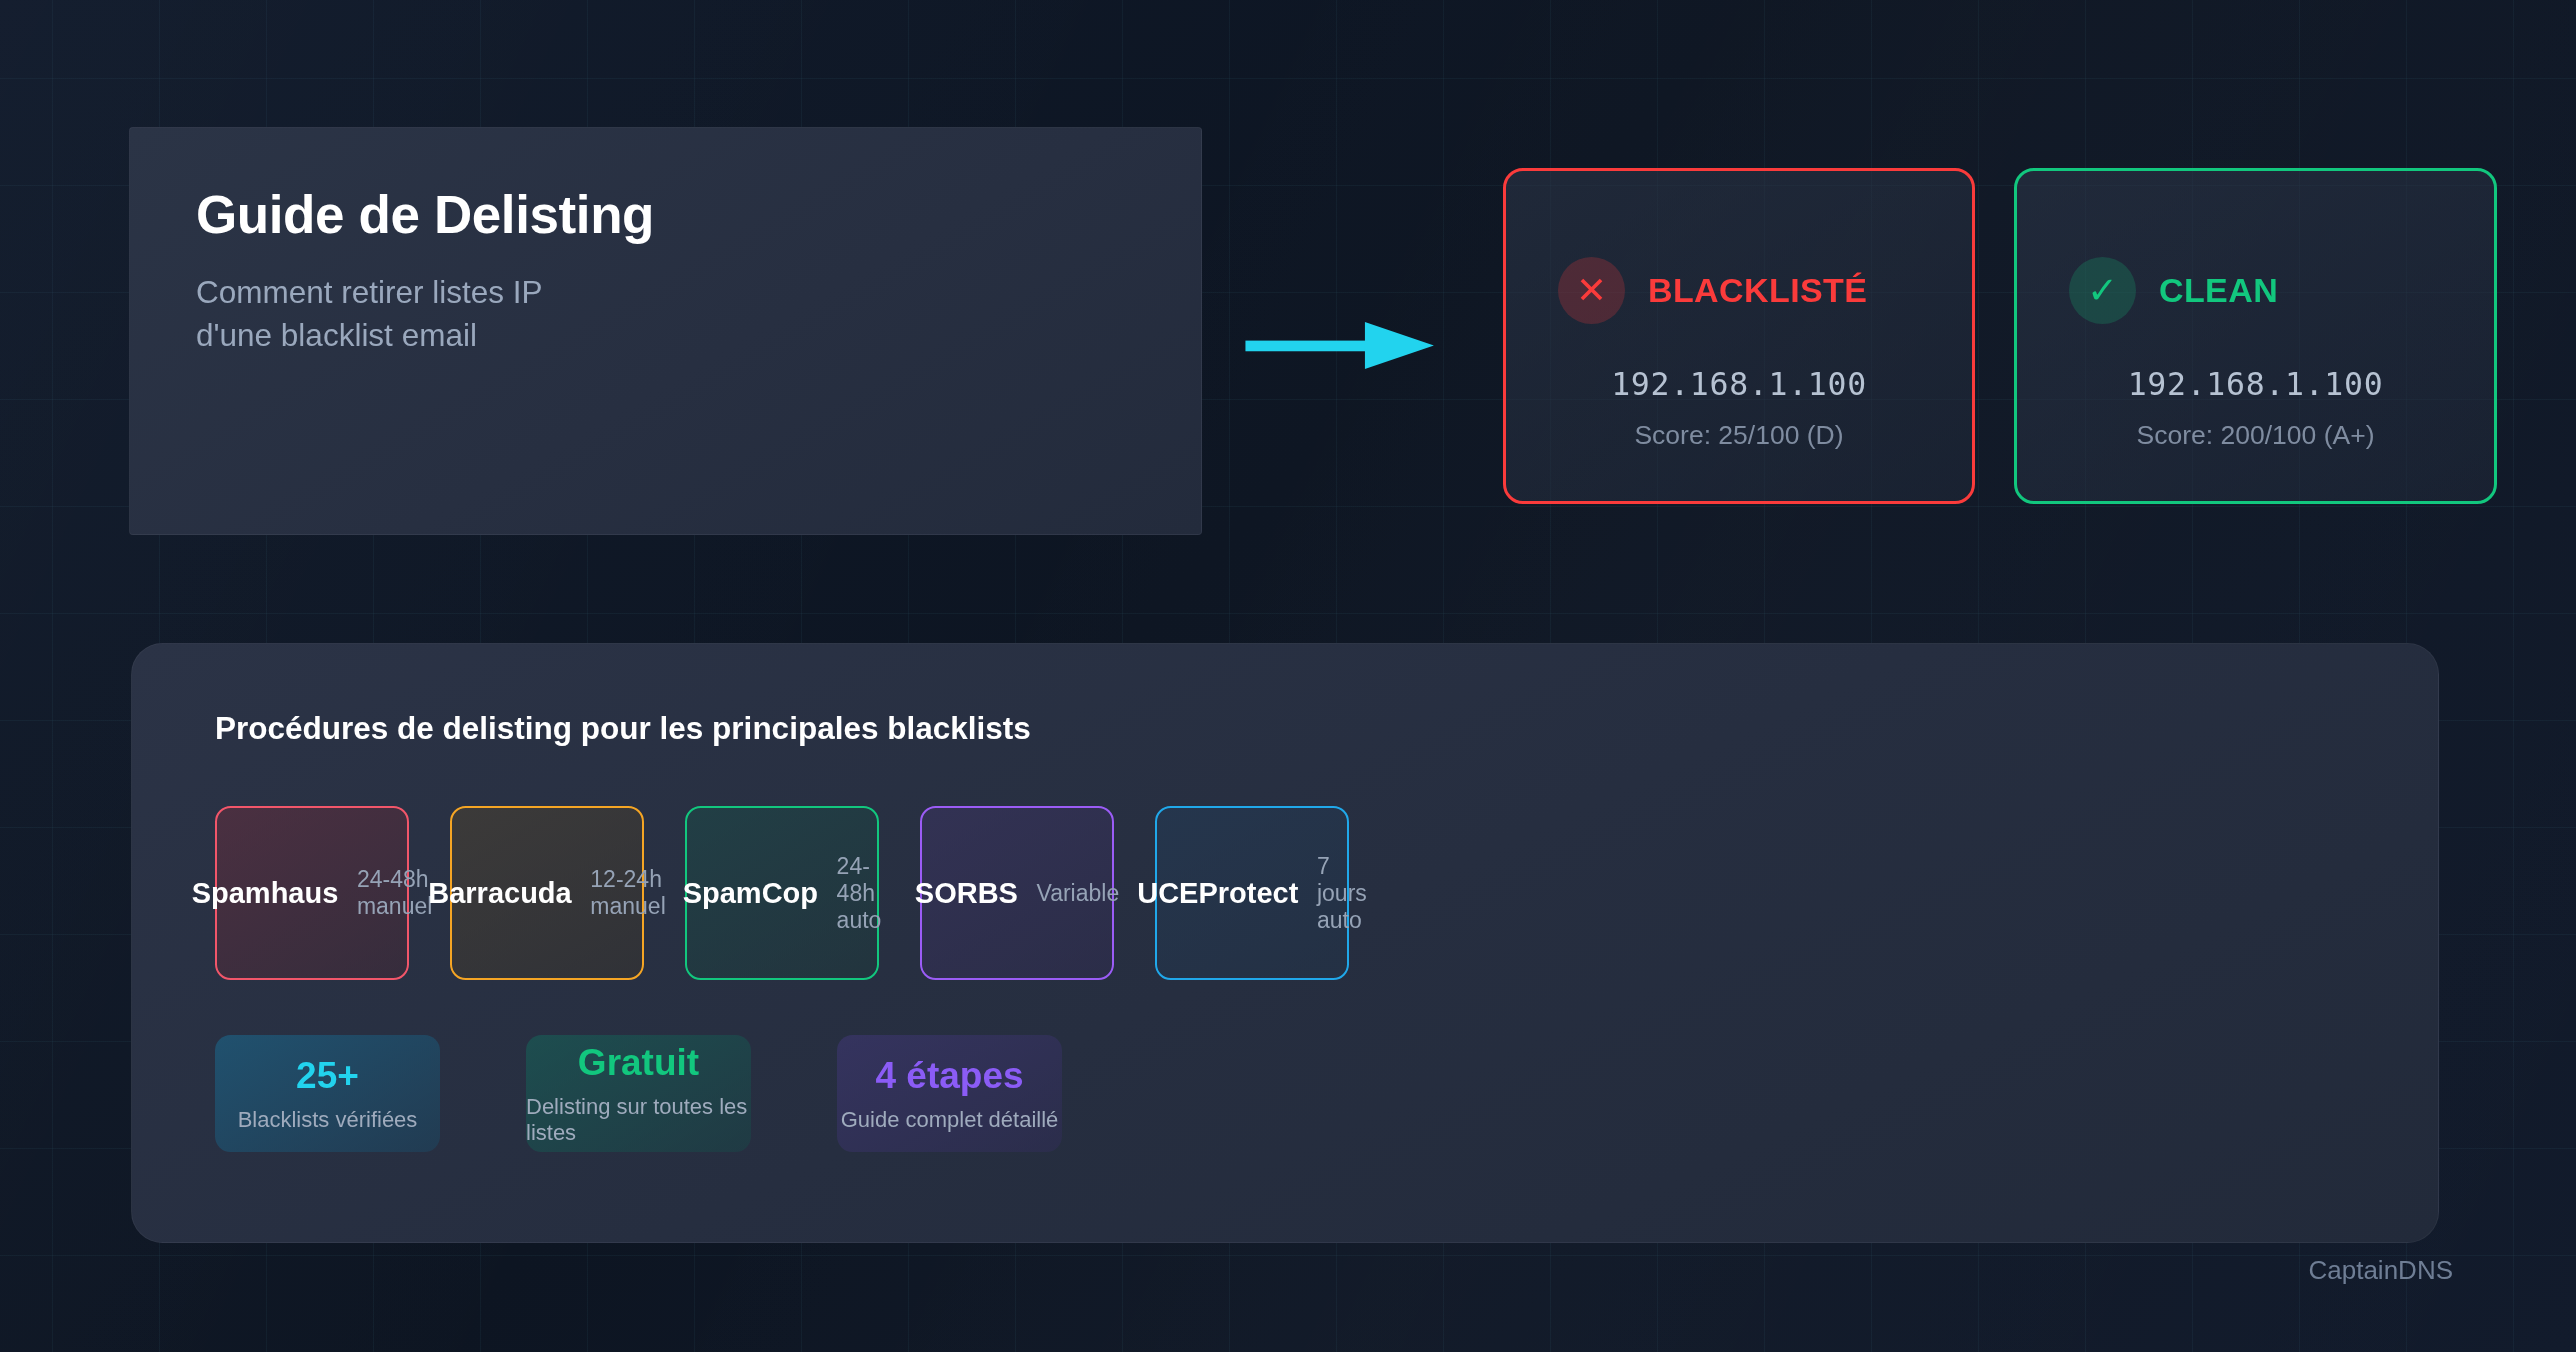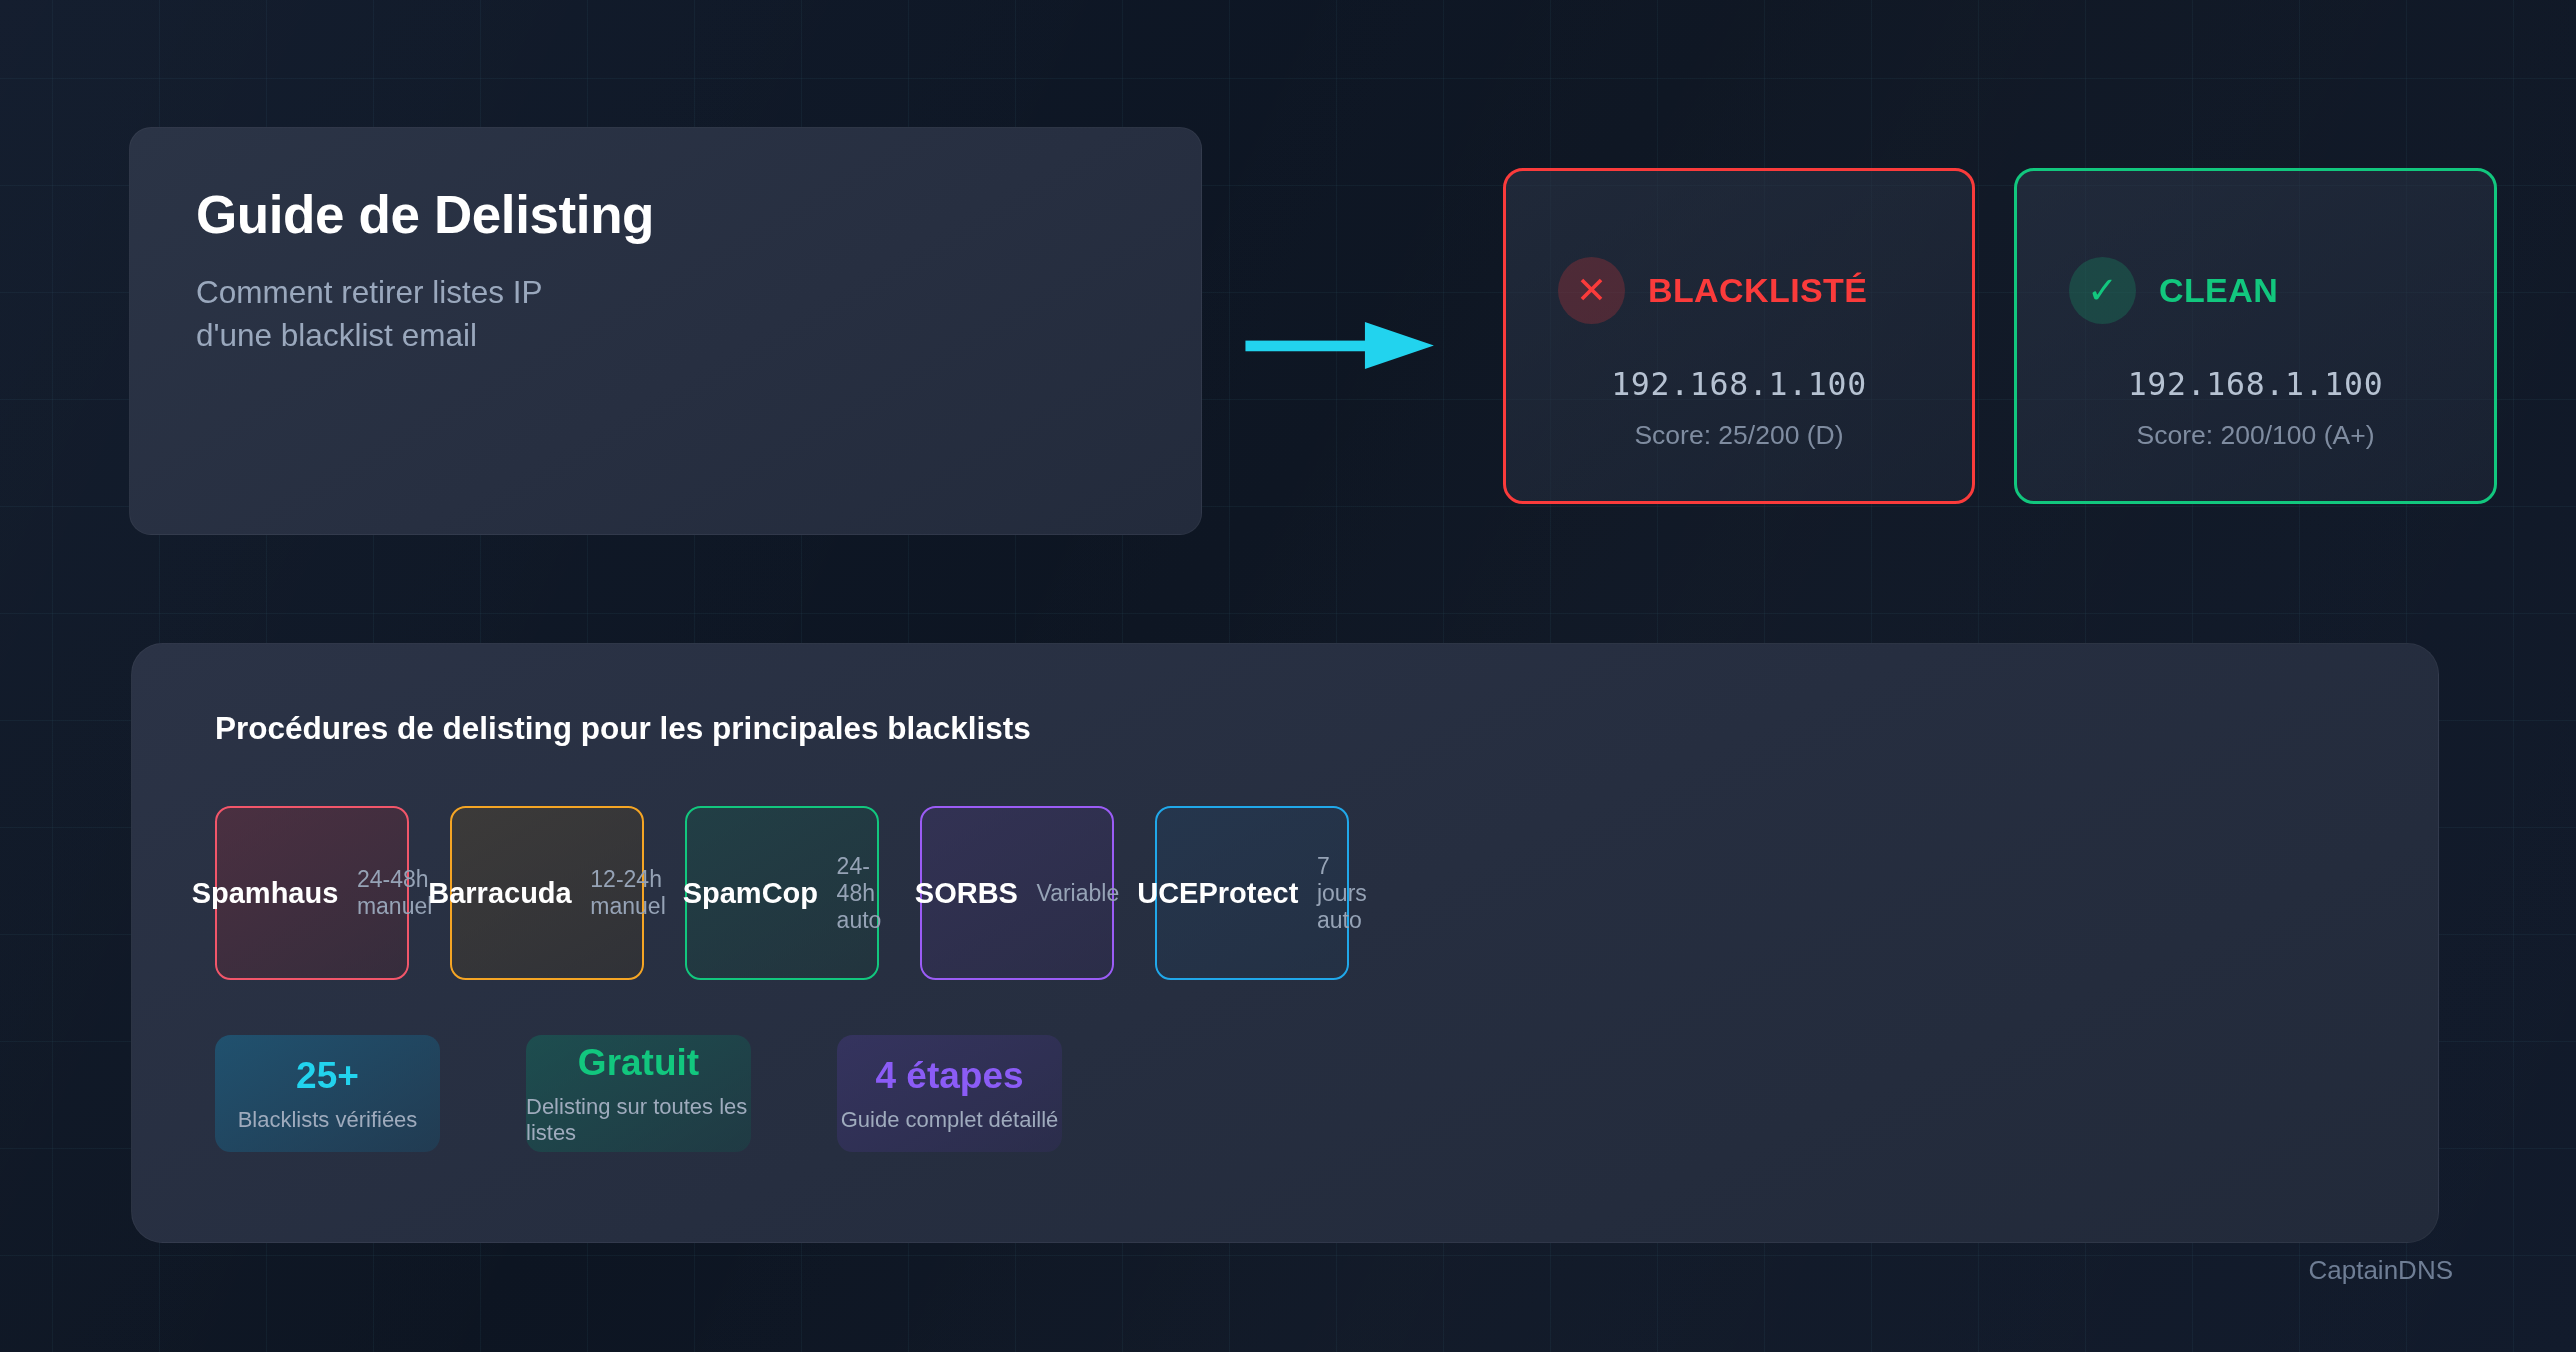--- a/index.html
+++ b/index.html
@@ -39,21 +39,21 @@
       linear-gradient(to bottom, rgba(100,190,210,0.055) 0.7px, transparent 0.7px);
     background-size:107px 107px;
     background-position:-55px -29px;
     pointer-events:none;
   }
 
   
   #hero {
     position:absolute;
     left:129px; top:127px; width:1073px; height:408px;
-    border-radius:22px;
+    border-radius:4px;
     background:linear-gradient(150deg, #2a3purpose, #2a3346 0%, #272f41 55%, #242c3d 100%);
     background:linear-gradient(150deg, #2b3446 0%, #272f41 55%, #232b3c 100%);
     border:0.7px solid rgba(255,255,255,0.045);
   }
   #hero-title {
     position:absolute; left:66px; top:56px;
     font-size:53px; font-weight:bold; color:#ffffff;
     letter-spacing:-0.4px;
   }
   #hero-sub {
@@ -172,21 +172,21 @@
       <polygon points="168,10 265,43 168,76" fill="#22d3ee"></polygon>
     </svg>
   </div>
 
   <section id="card-blacklisted" class="status-card">
     <div class="status-head">
       <span id="bubble-x" class="status-bubble">✕</span>
       <span id="label-blacklisted" class="status-label">BLACKLISTÉ</span>
     </div>
     <div class="status-ip">192.168.1.100</div>
-    <div class="status-score">Score: 25/200 (D)</div>
+    <div class="status-score">Score: 25/100 (D)</div>
   </section>
 
   <section id="card-clean" class="status-card">
     <div class="status-head">
       <span id="bubble-check" class="status-bubble">✓</span>
       <span id="label-clean" class="status-label">CLEAN</span>
     </div>
     <div class="status-ip">192.168.1.100</div>
     <div class="status-score">Score: 200/100 (A+)</div>
   </section>

